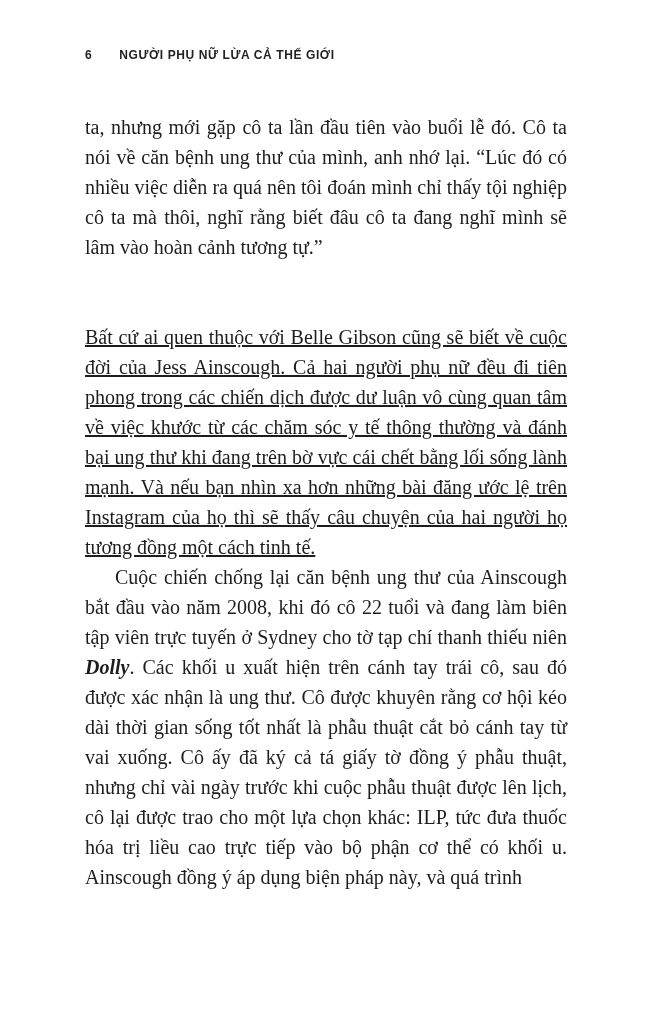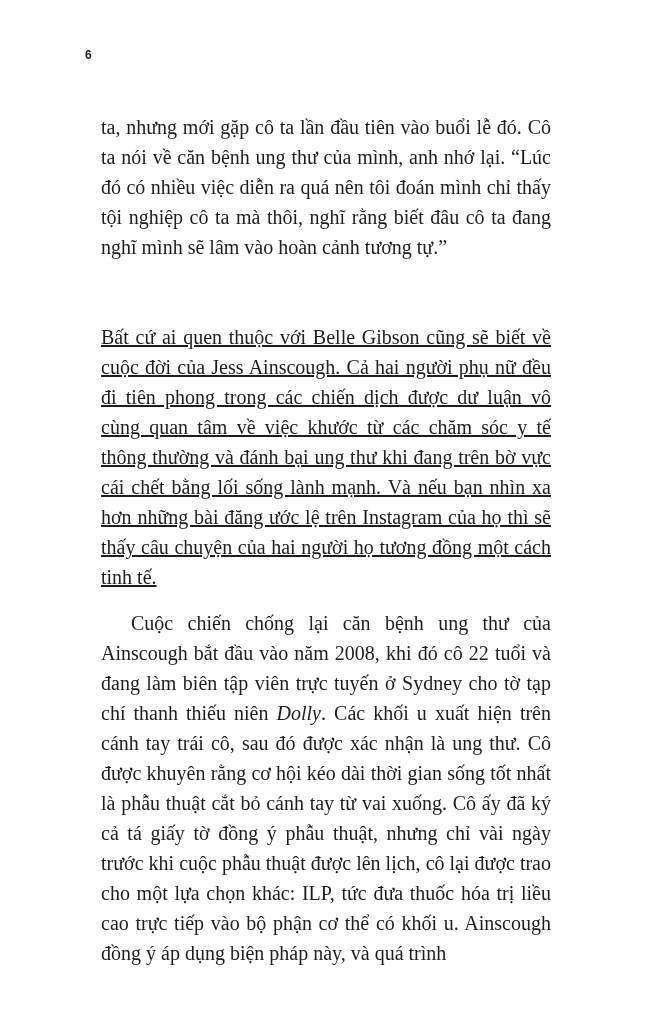--- a/index.html
+++ b/index.html
@@ -31,40 +31,42 @@
   .page-header .page-number {
     margin-right: 27px;
   }
   .page-body {
     margin-top: 50px;
     font-size: 20px;
     line-height: 30px;
     text-align: justify;
   }
   .page-body p {
-    margin: 16px;
+    margin: 0;
   }
   .section-start {
     margin-top: 60px !important;
     text-decoration: underline;
   }
   .indent {
     text-indent: 30px;
   }
   em {
     font-style: italic;
+    font-weight: bold;
   }
 </style>
 </head>
 <body>
 
 <div class="page">
 
   <header class="page-header">
     <span class="page-number">6</span>
+    <span class="running-title">NGƯỜI PHỤ NỮ LỪA CẢ THẾ GIỚI</span>
   </header>
 
   <main class="page-body">
 
     <p>ta, nhưng mới gặp cô ta lần đầu tiên vào buổi lễ đó. Cô ta nói về căn bệnh ung thư của mình, anh nhớ lại. “Lúc đó có nhiều việc diễn ra quá nên tôi đoán mình chỉ thấy tội nghiệp cô ta mà thôi, nghĩ rằng biết đâu cô ta đang nghĩ mình sẽ lâm vào hoàn cảnh tương tự.”</p>
 
     <p class="section-start">Bất cứ ai quen thuộc với Belle Gibson cũng sẽ biết về cuộc đời của Jess Ainscough. Cả hai người phụ nữ đều đi tiên phong trong các chiến dịch được dư luận vô cùng quan tâm về việc khước từ các chăm sóc y tế thông thường và đánh bại ung thư khi đang trên bờ vực cái chết bằng lối sống lành mạnh. Và nếu bạn nhìn xa hơn những bài đăng ước lệ trên Instagram của họ thì sẽ thấy câu chuyện của hai người họ tương đồng một cách tinh tế.</p>
 
     <p class="indent"><span>Cuộc chiến chống lại căn bệnh ung thư của Ainscough bắt đầu vào năm 2008, khi đó cô 22 tuổi và đang làm biên tập viên trực tuyến ở Sydney cho tờ tạp chí thanh thiếu niên </span><em>Dolly</em><span>. Các khối u xuất hiện trên cánh tay trái cô, sau đó được xác nhận là ung thư. Cô được khuyên rằng cơ hội kéo dài thời gian sống tốt nhất là phẫu thuật cắt bỏ cánh tay từ vai xuống. Cô ấy đã ký cả tá giấy tờ đồng ý phẫu thuật, nhưng chỉ vài ngày trước khi cuộc phẫu thuật được lên lịch, cô lại được trao cho một lựa chọn khác: ILP, tức đưa thuốc hóa trị liều cao trực tiếp vào bộ phận cơ thể có khối u. Ainscough đồng ý áp dụng biện pháp này, và quá trình</span></p>
 

